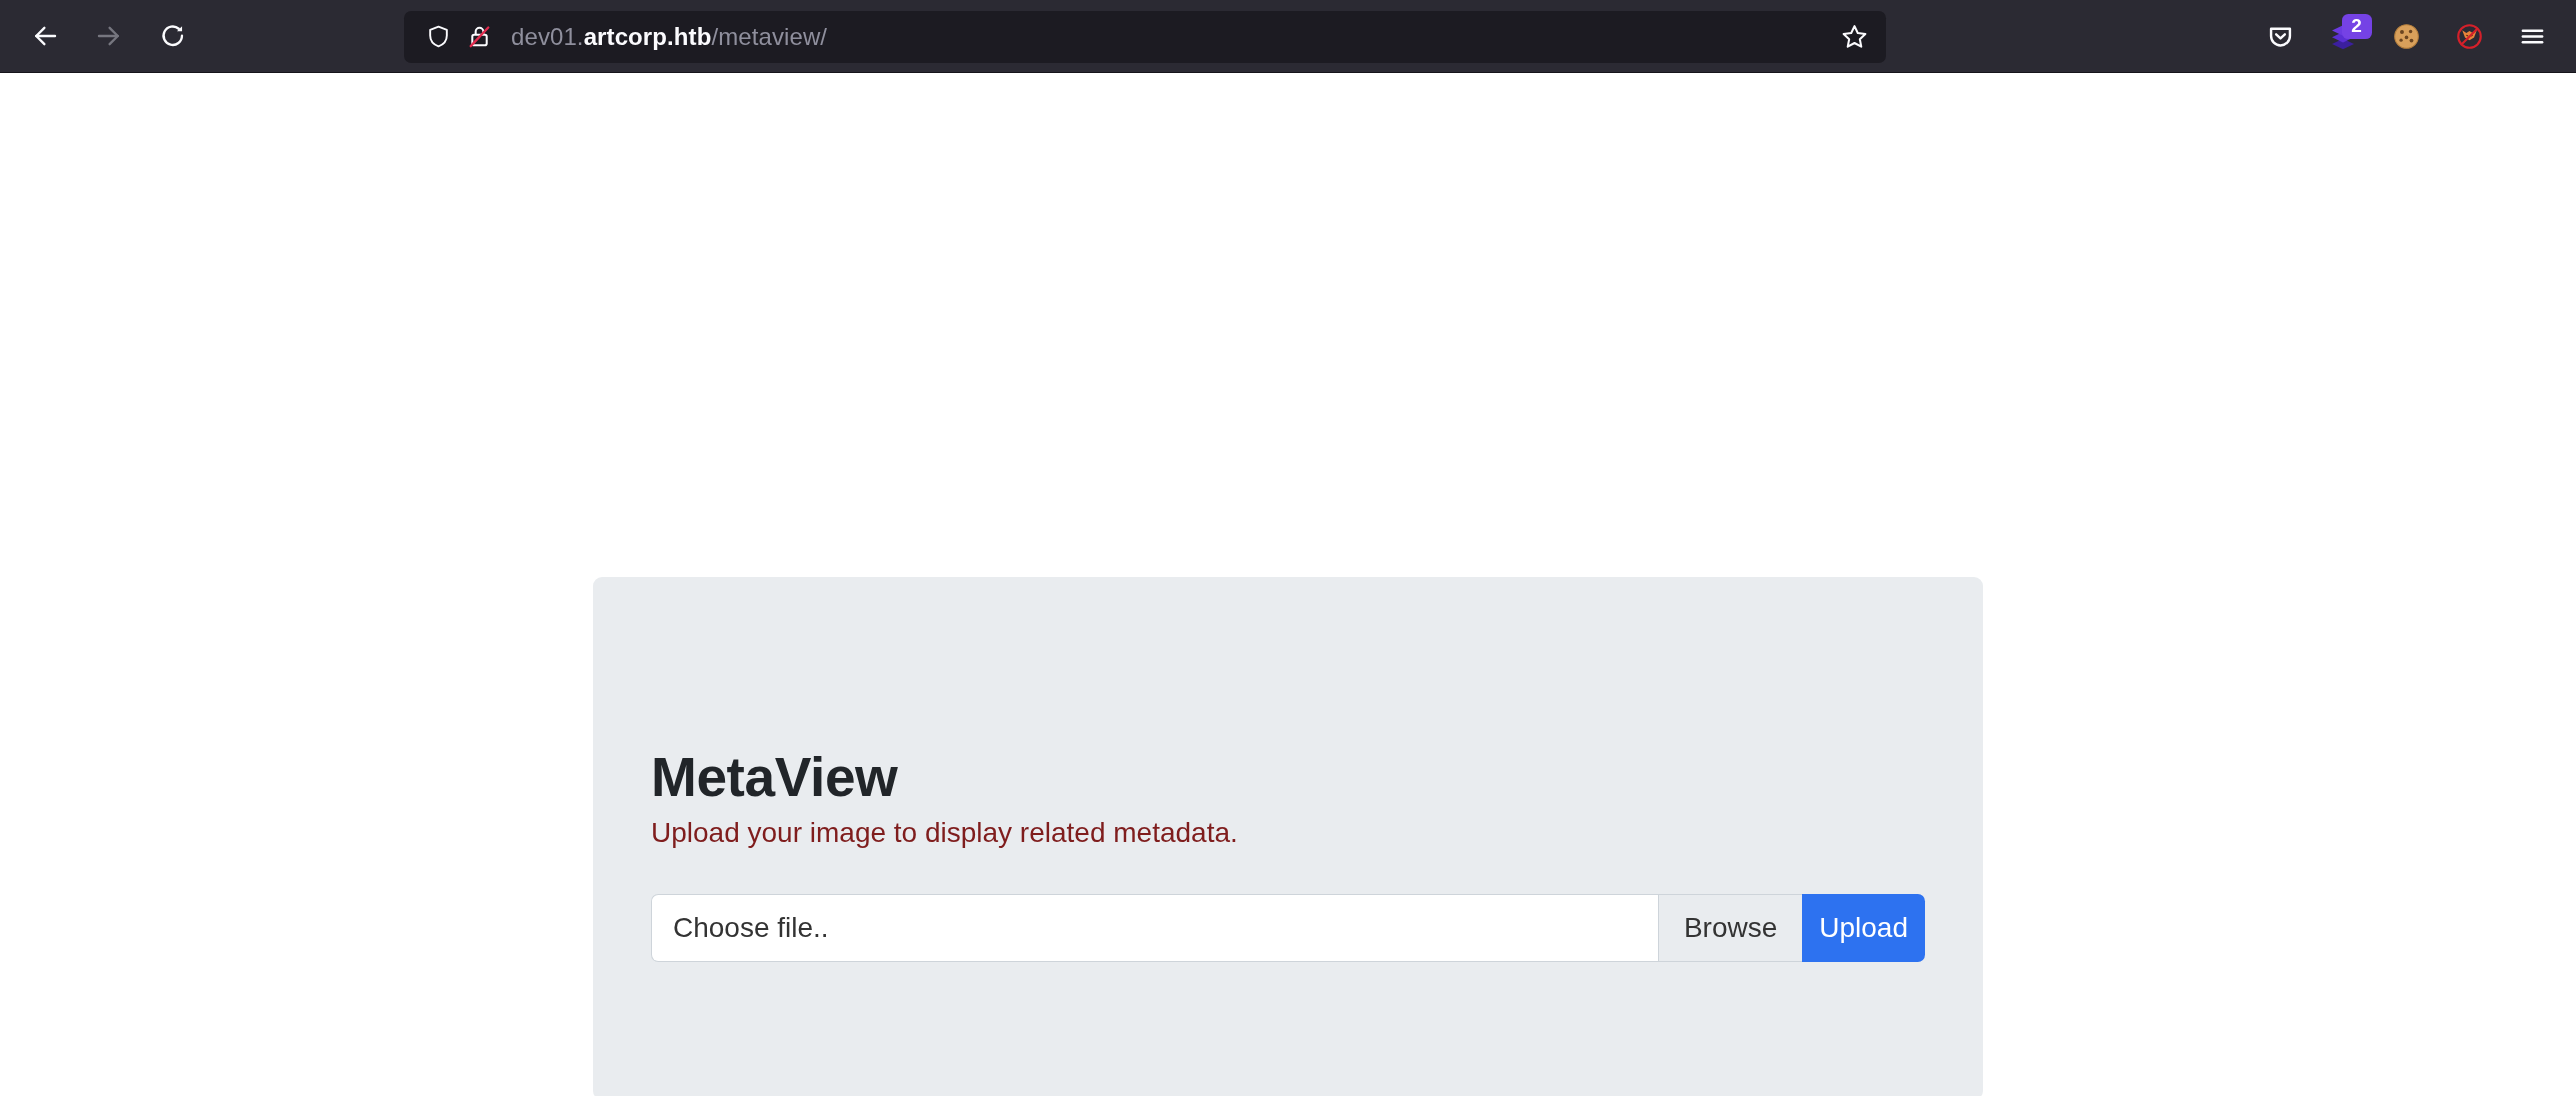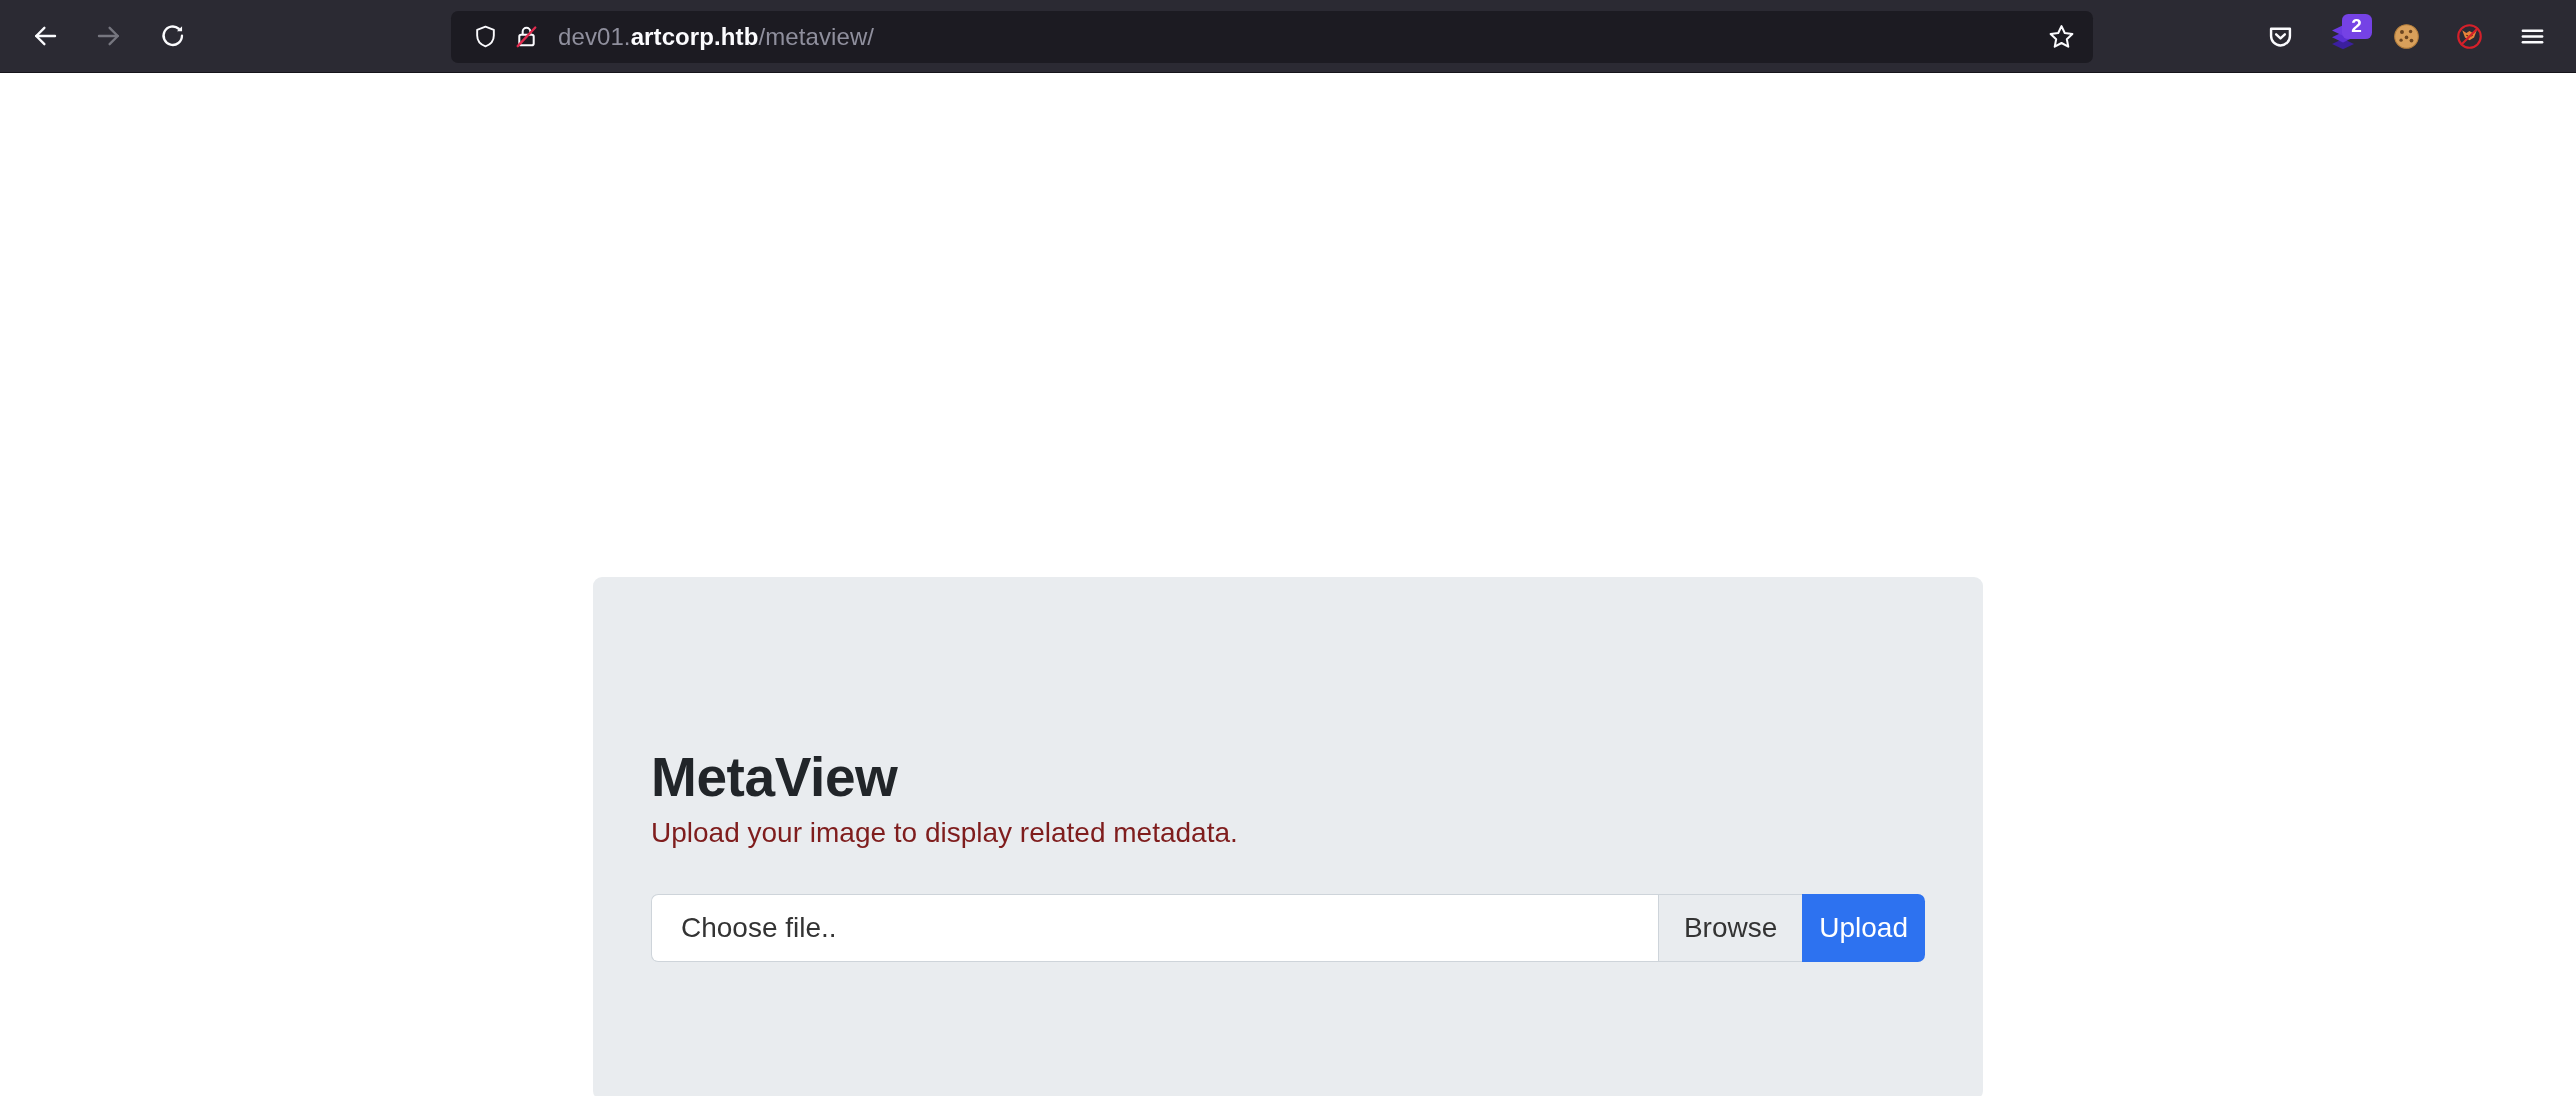--- a/index.html
+++ b/index.html
@@ -40,28 +40,27 @@
     border-radius: 7.2px;
     cursor: pointer;
   }
   .nav-btn.disabled { cursor: default; }
 
   
   .urlbar {
     position: absolute;
     left: 404px;
     top: 10.7px;
-    width: 1642px;
+    width: 1482px;
     height: 52px;
     background: #1c1b22;
     border-radius: 7.2px;
     display: flex;
     align-items: center;
     padding: 0 9px 0 14.3px;
-    margin-left: 47px;
   }
 
   .urlbar-icon {
     width: 41px;
     height: 41px;
     display: flex;
     align-items: center;
     justify-content: center;
     flex: 0 0 auto;
     cursor: pointer;
@@ -180,21 +179,21 @@
   }
 
   .file-input {
     flex: 1 1 auto;
     background: #ffffff;
     border: 1.8px solid #ced4da;
     border-right: none;
     border-radius: 7.2px 0 0 7.2px;
     display: flex;
     align-items: center;
-    padding-left: 29px;
+    padding-left: 21px;
     font-size: 28px;
     color: #333333;
     cursor: pointer;
     overflow: hidden;
     white-space: nowrap;
   }
 
   .browse-btn {
     flex: 0 0 auto;
     background: #e9ecef;

